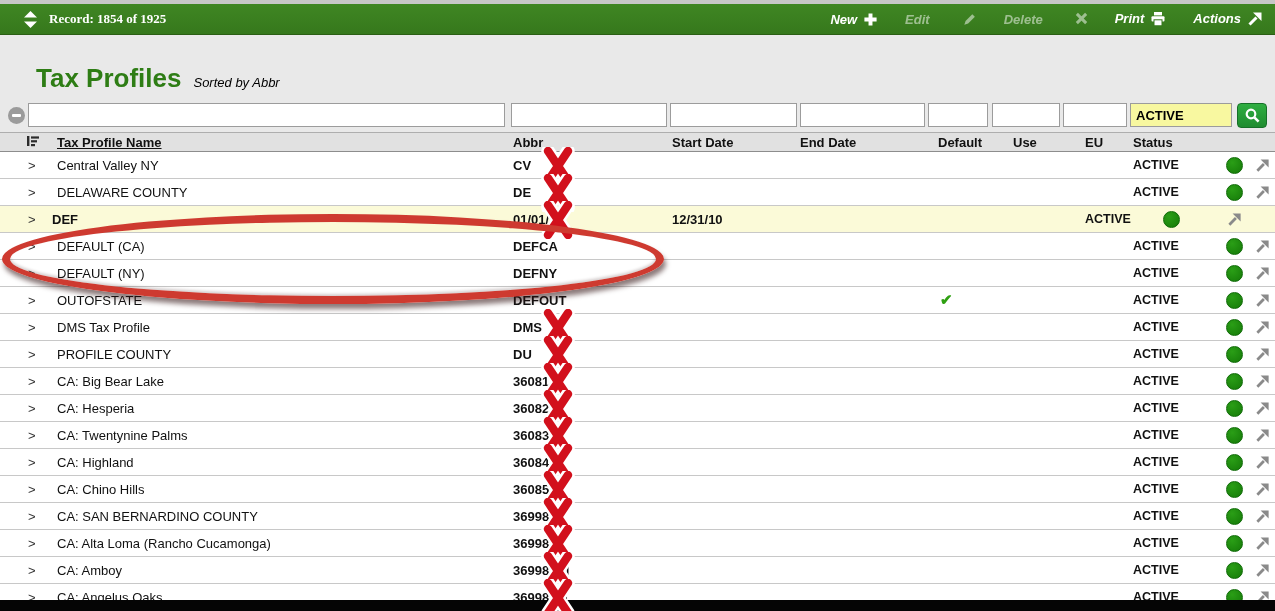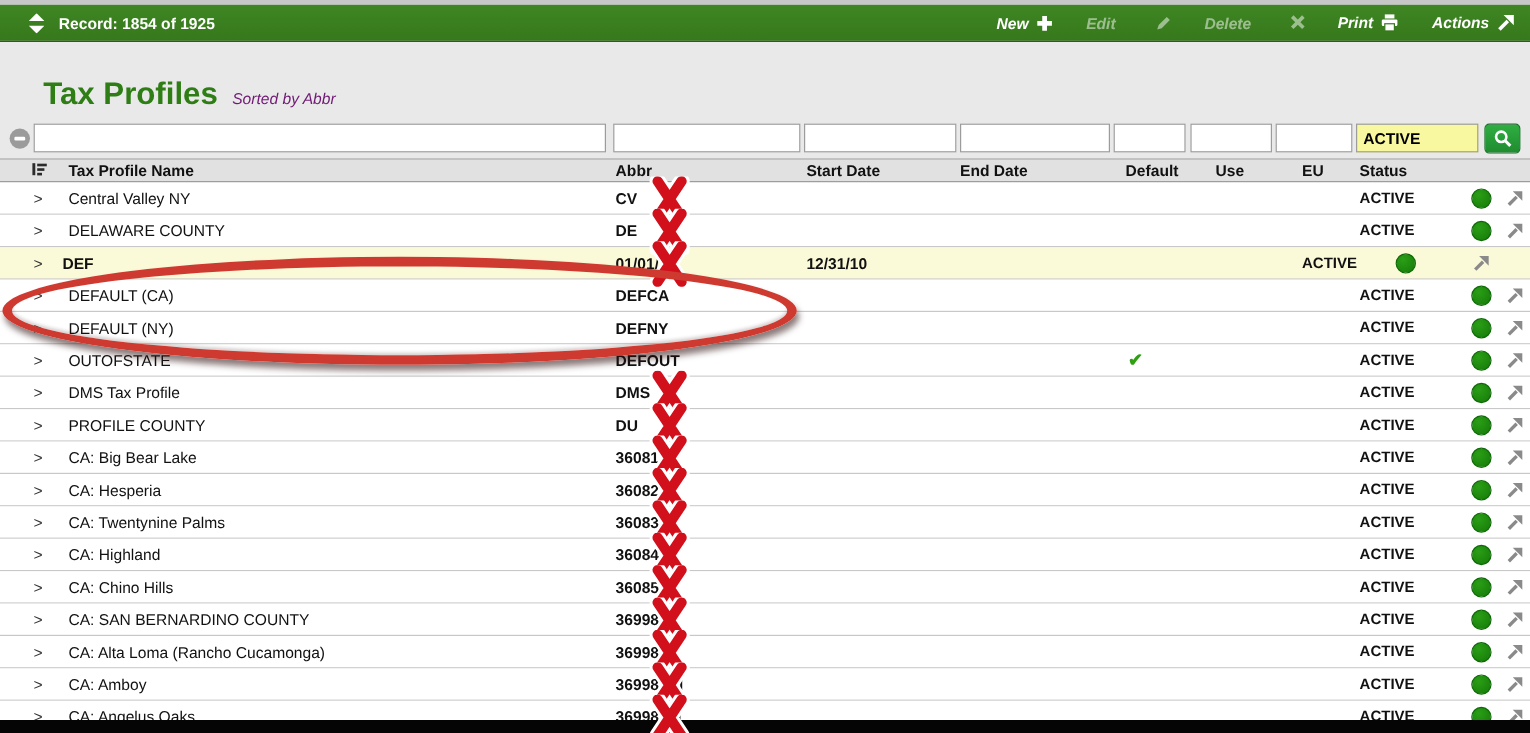--- a/index.html
+++ b/index.html
@@ -10,30 +10,30 @@
     background:#e9e9e9;
     --cols:44px 461px 159px 128px 138px 75px 72px 48px 93px 32px 1fr;
   }
   .topstrip { height:4px; background:#c7c7c7; }
   .greenbar {
     height:31px; background:linear-gradient(180deg,#3f8623,#36781c);
     border-bottom:1px solid #2b5e14;
     display:flex; align-items:center; padding:0 10px;
     color:#fff; font-size:13px; font-weight:700;
   }
-  .recnav { display:flex; align-items:center; gap:12px; margin-left:14px; }
+  .recnav { display:flex; align-items:center; gap:12px; margin-left:14px;font-family:Liberation Serif, serif; }
   .spacer { flex:1; }
   .menu { display:flex; align-items:center; gap:27px; margin-right:2px; }
   .menu-item { display:flex; align-items:flex-start; gap:6px; cursor:pointer; white-space:nowrap;font-style:italic; }
   .menu-item.disabled { opacity:.5; cursor:default;gap:32px; }
   .icon { display:inline-flex; align-items:center; justify-content:center; }
 
   .title-row { margin:28px 0 0 36px; display:flex; align-items:baseline; }
   .page-title { font-size:26px; font-weight:700; color:#2e7d15; }
-  .page-subtitle { font-size:13px; font-style:italic; color:#701a75; margin-left:12px; }
+  .page-subtitle { font-size:13px; font-style:italic; color:#000000; margin-left:12px; }
 
   .filterbar { position:relative; height:26px; margin-top:9px; }
   .flt {
     position:absolute; top:0; height:24px; border:1px solid #9c9c9c;
     background:#fff; font-size:13px; padding:0 5px;
     font-family:"Liberation Sans", sans-serif;
   }
   .minus-btn { position:absolute; left:8px; top:4px; width:17px; height:17px;
     border-radius:50%; background:#9b9b9b; border:none; cursor:pointer;
     display:flex; align-items:center; justify-content:center; }
@@ -44,21 +44,21 @@
     border-radius:4px; cursor:pointer; display:flex; align-items:center; justify-content:center; }
 
   .thead {
     display:grid; grid-template-columns:var(--cols);
     height:20px; align-items:center; margin-top:3px;
     background:#e1e1e1; border-top:1px solid #aeaeae; border-bottom:1px solid #8d8d8d;
     font-size:13px; font-weight:700; color:#111;
   }
   .hc { padding-left:8px; white-space:nowrap; }
   .hc-exp { padding-left:26px; }
-  .hc-name { padding-left:13px; }
+  .hc-name { padding-left:13px;text-decoration:underline; }
 
   .row {
     display:grid; grid-template-columns:var(--cols);
     height:27px; align-items:center; background:#fff;
     border-bottom:1px solid #c8c8c8; font-size:13px; color:#111;
     position:relative;
   }
   .row.hl { background:#fbfad8; }
   .c { white-space:nowrap; overflow:visible; }
   .chev { color:#333; font-size:13px; padding-left:28px; cursor:pointer; }

